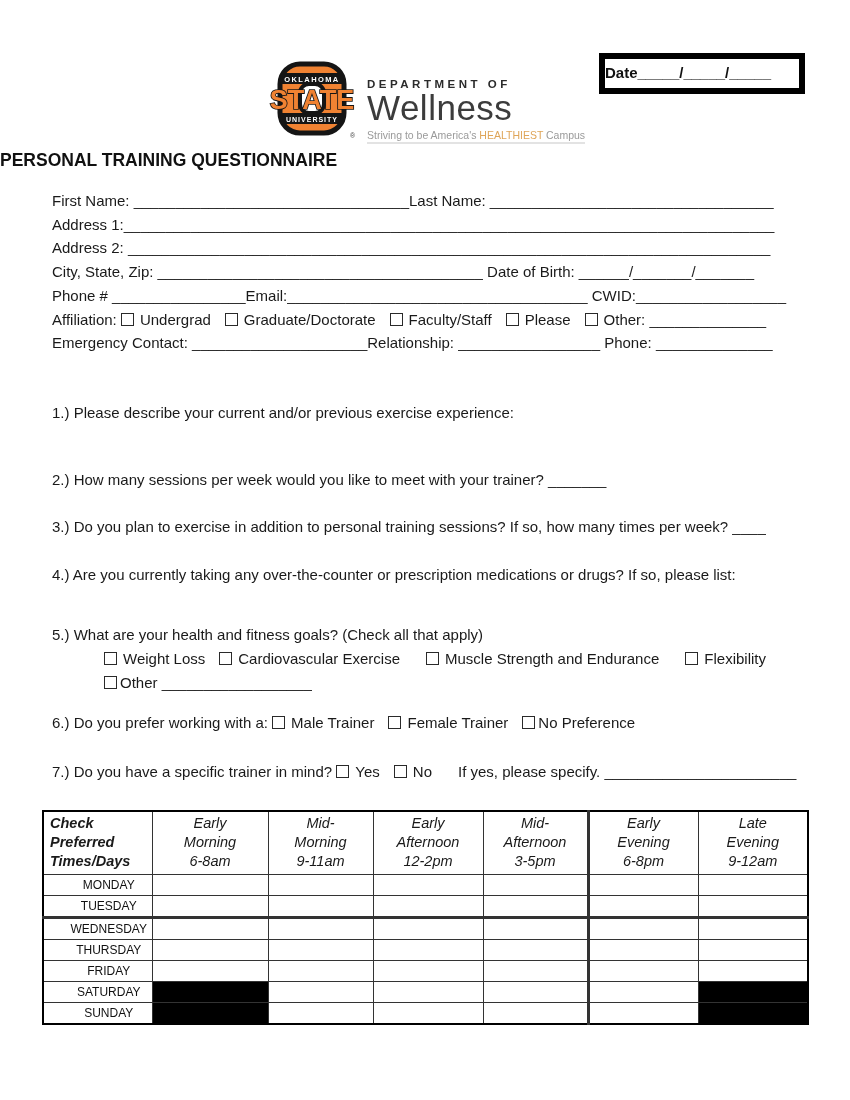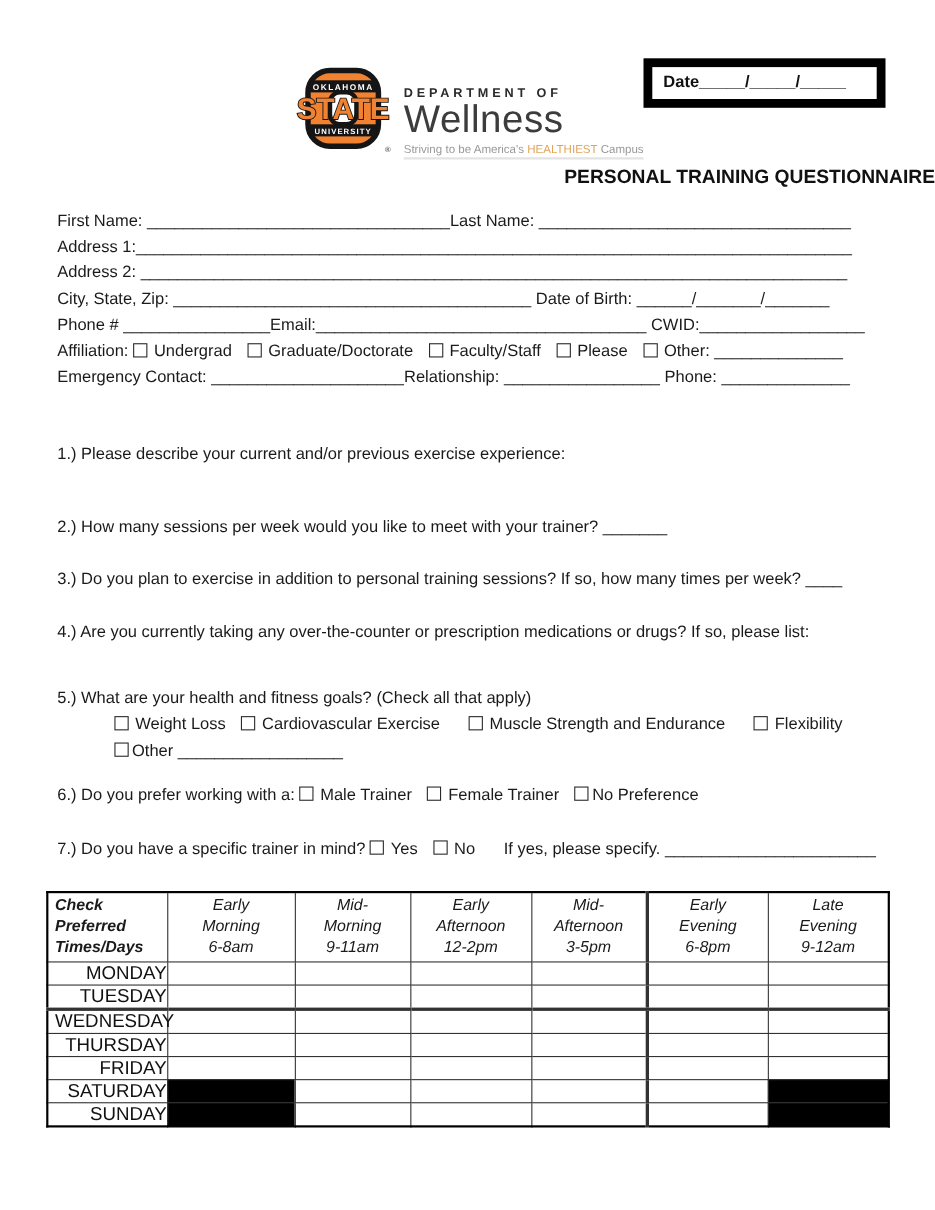--- a/index.html
+++ b/index.html
@@ -16,28 +16,28 @@
   .header { position: relative; height: 189px; }
   .brand { position: absolute; left: 266px; top: 60px; display: flex; align-items: flex-end; }
   .brand-mark { flex: 0 0 auto; }
   .brand-text { margin-left: 9px; padding-bottom: 1px; border-bottom: 2px solid #e3e3e3; }
   .dept-line { font-size: 11.5px; font-weight: bold; letter-spacing: 3.5px; color: #2b2b2b; margin-top: 7px; }
   .wellness { font-size: 35px; color: #3c3c3c; line-height: 1.05; letter-spacing: 0.5px; }
   .tagline { font-size: 10.5px; color: #9a9a9a; margin-top: 2px; }
   .tagline .hl { color: #dfa558; }
   .date-box {
     position: absolute; top: 53px; right: 45px;
-    width: 184px; border: 8px solid #000000;
-    padding: 5px 10px 7px 10px;
+    width: 184px; border: 6px solid #000000;
+    padding: 5px 10px 7px 0;
     font-size: 15px; font-weight: bold; color: #111;
     background: #fff;
   }
   .page-title {
     position: absolute; top: 150px; left: 0; width: 100%;
-    text-align: right; font-size: 17.5px; font-weight: bold; color: #111;
+    text-align: left; font-size: 17.5px; font-weight: bold; color: #111;
   }
   
   .content { padding: 0 52px; }
   .line { font-size: 15px; line-height: 23.7px; white-space: nowrap; }
   .blank { color: #222; }
   .cb {
     display: inline-block; width: 11px; height: 11px;
     border: 1.6px solid #2a2a2a; background: #fff;
     margin-right: 6px; transform: translateY(1px);
   }
@@ -63,21 +63,21 @@
   }
   .schedule th, .schedule td {
     border: 1.5px solid #333;
     padding: 0;
     background: #fff;
   }
   .schedule { border: 2px solid #000; }
   .schedule thead th { height: 62px; vertical-align: middle; font-weight: normal; text-align: center; line-height: 1.32; font-style: italic; }
   .schedule thead th.corner { font-weight: bold; text-align: left; padding-left: 6px; }
   .schedule tbody td { height: 20px; }
-  .schedule td.day-cell { text-align: right; padding-left: 6px; font-size: 17px; color: #111; }
+  .schedule td.day-cell { text-align: center; padding-left: 22px; font-size: 12px; color: #111; }
   .schedule td.blocked { background: #000; }
   
   .schedule tbody tr:nth-child(2) td { border-bottom-width: 3px; }
   .schedule tr > *:nth-child(6) { border-left-width: 3px; }
 </style>
 </head>
 <body>
 
 <div class="page">
 

